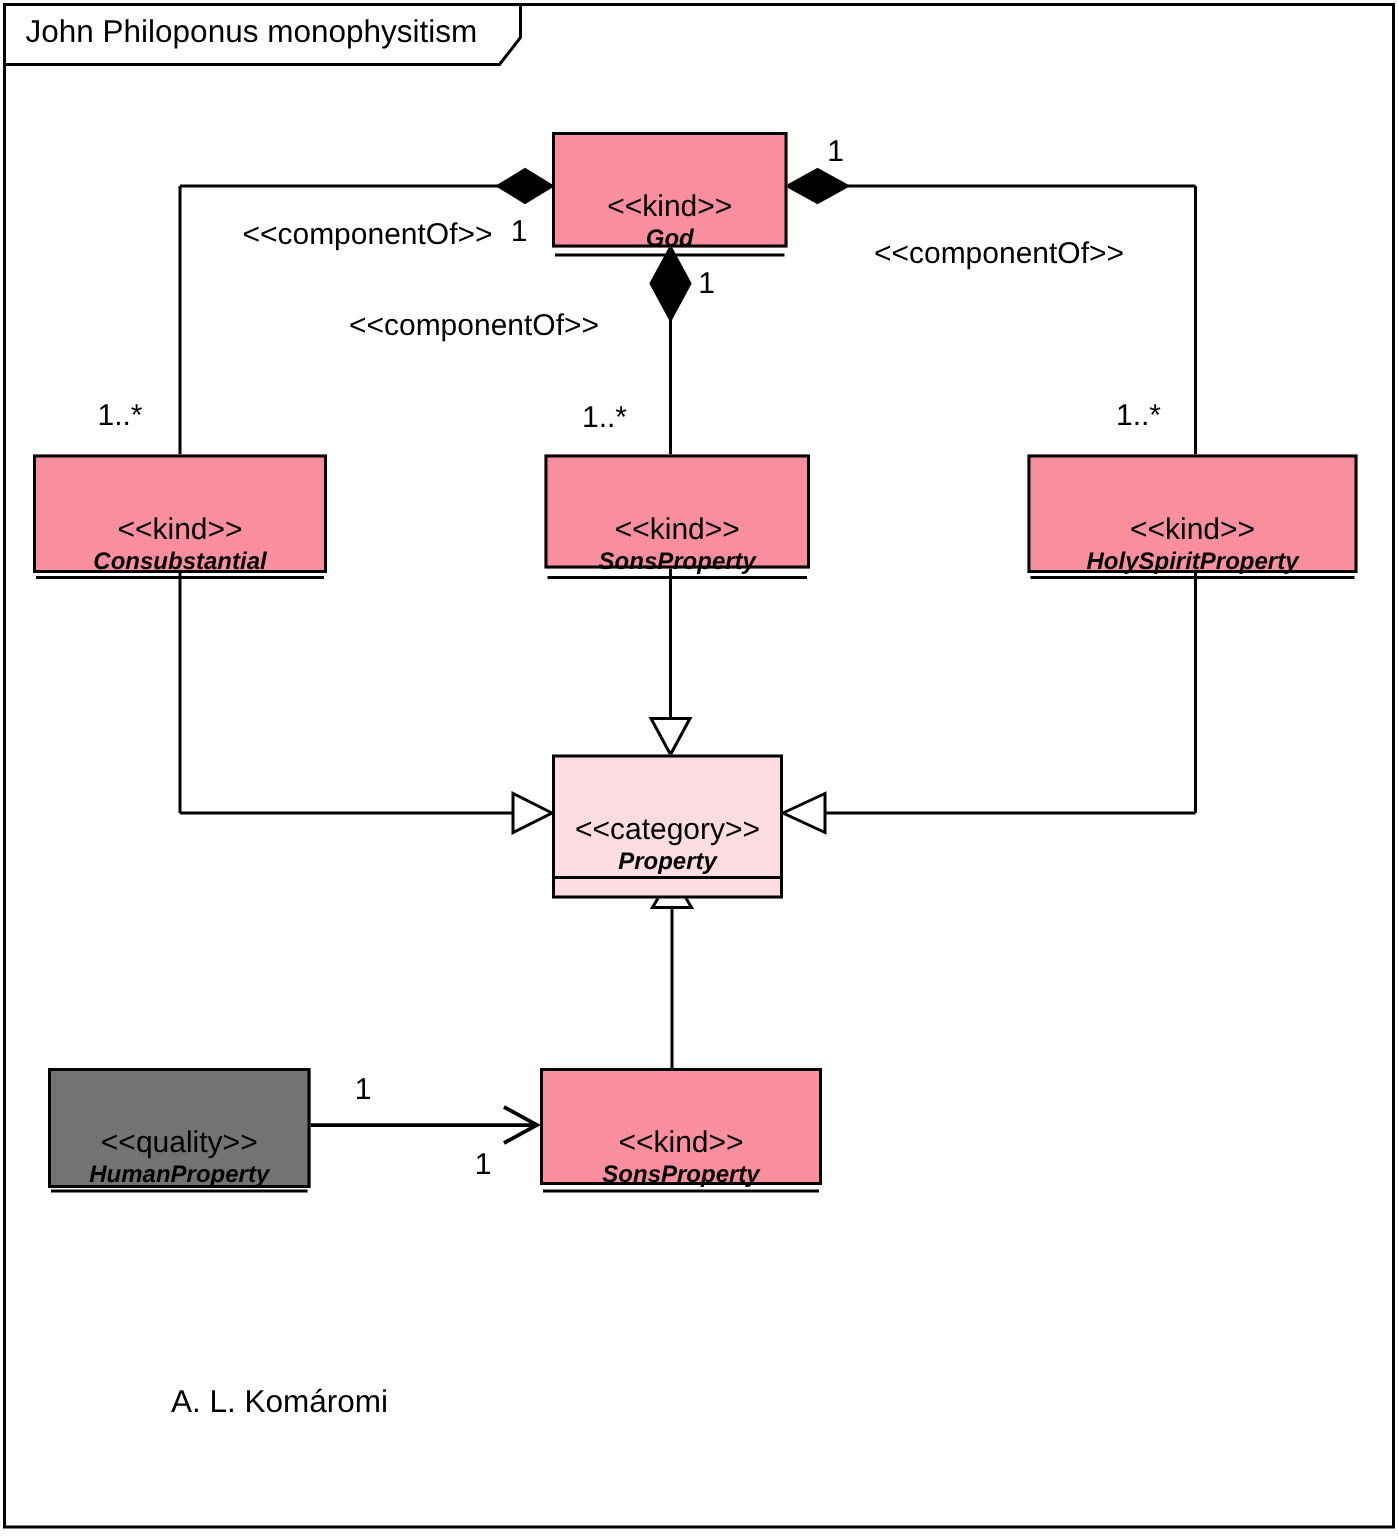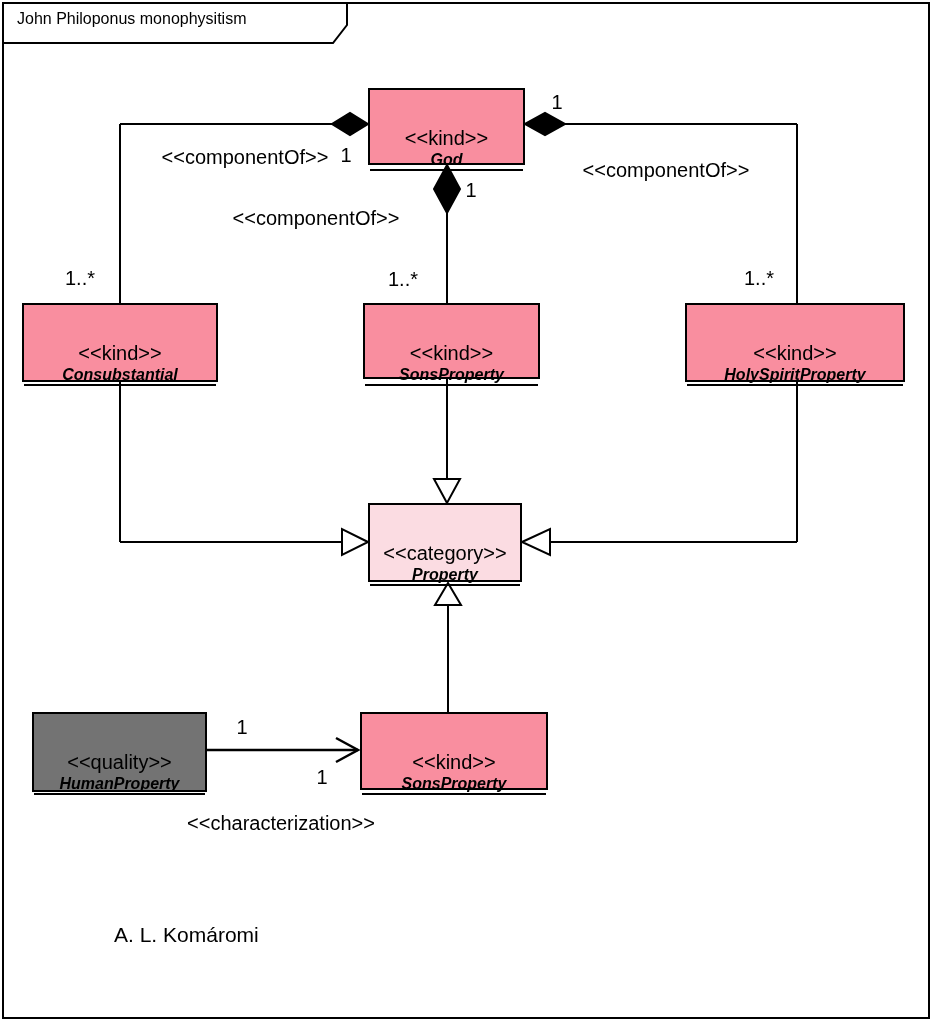--- a/index.html
+++ b/index.html
@@ -14,21 +14,21 @@
   .cls-header{flex:1;display:flex;flex-direction:column;align-items:center;justify-content:center;gap:1px;}
   .stereotype{font-size:20px;line-height:1.15;margin-top:37px;}
   .cls-name{font-size:16px;font-weight:bold;line-height:1.15;font-style:italic;}
   .cls-compartment{height:18px;border-top:2px solid #000;}
 
   .edge-label,.mult-label{
     position:absolute;transform:translate(-50%,-50%);
     white-space:nowrap;z-index:3;font-size:20px;
   }
   .frame-title{
-    position:absolute;left:17px;top:10px;font-size:16px;z-index:4;white-space:nowrap;
+    position:absolute;left:17px;top:10px;font-size:21px;z-index:4;white-space:nowrap;
   }
   .attribution{
     position:absolute;left:114px;top:923px;font-size:21px;z-index:3;white-space:nowrap;
   }
 </style>
 </head>
 <body>
 
 <div id="canvas">
 
@@ -110,21 +110,21 @@
   </div>
 
   <div class="uml-class" style="left: 685px; top: 303px; width: 220px; height: 79px; background-color: rgb(249, 142, 159);">
     <div class="cls-header">
       <div class="stereotype">&lt;&lt;kind&gt;&gt;</div>
       <div class="cls-name">HolySpiritProperty</div>
     </div>
     <div class="cls-compartment"></div>
   </div>
 
-  <div class="uml-class" style="left: 368px; top: 503px; width: 154px; height: 79px; background-color: rgb(251, 220, 226);">
+  <div class="uml-class" style="left: 368px; top: 503px; width: 154px; height: 96px; background-color: rgb(251, 220, 226);">
     <div class="cls-header">
       <div class="stereotype">&lt;&lt;category&gt;&gt;</div>
       <div class="cls-name">Property</div>
     </div>
     <div class="cls-compartment"></div>
   </div>
 
   <div class="uml-class" style="left: 360px; top: 712px; width: 188px; height: 78px; background-color: rgb(249, 142, 159);">
     <div class="cls-header">
       <div class="stereotype">&lt;&lt;kind&gt;&gt;</div>
@@ -146,19 +146,18 @@
   <div class="mult-label" style="left:80px;top:278px">1..*</div>
 
   <div class="edge-label" style="left:316px;top:218px">&lt;&lt;componentOf&gt;&gt;</div>
   <div class="mult-label" style="left:471px;top:190px">1</div>
   <div class="mult-label" style="left:403px;top:279px">1..*</div>
 
   <div class="edge-label" style="left:666px;top:170px">&lt;&lt;componentOf&gt;&gt;</div>
   <div class="mult-label" style="left:557px;top:102px">1</div>
   <div class="mult-label" style="left:759px;top:278px">1..*</div>
 
-  <div class="edge-label" style="left:281px;top:823px">&lt;&lt;characterization&gt;&gt;</div>
   <div class="mult-label" style="left:242px;top:727px">1</div>
   <div class="mult-label" style="left:322px;top:777px">1</div>
 
   <div class="attribution">A. L. Komáromi</div>
 
 </div>
 
 </body></html>

